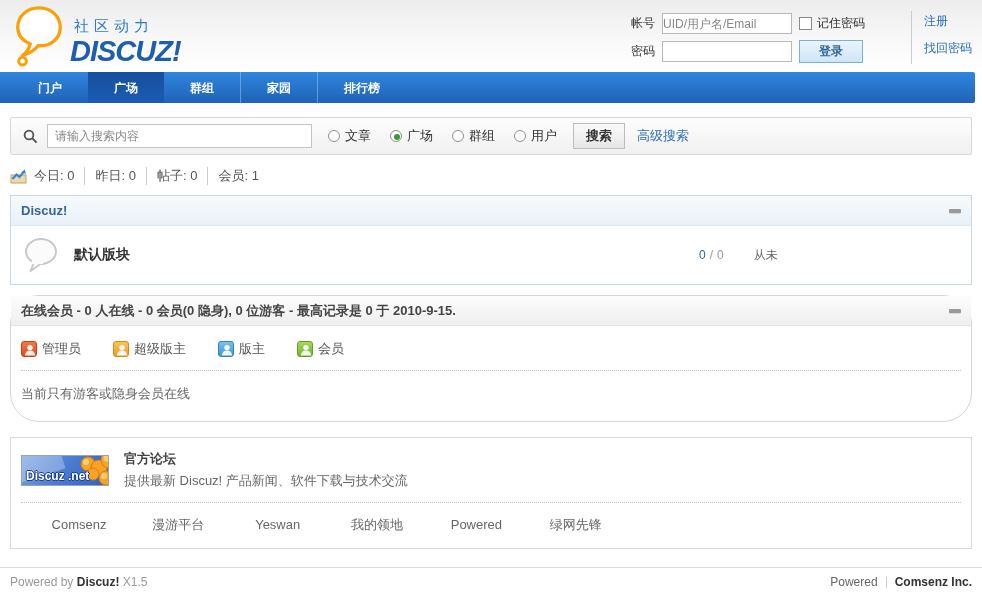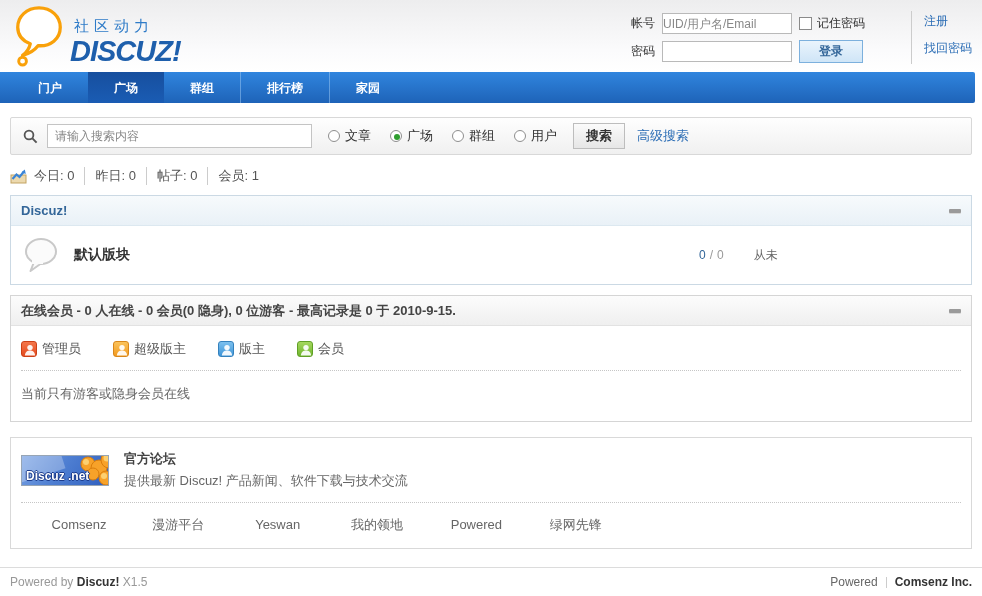--- a/index.html
+++ b/index.html
@@ -64,21 +64,21 @@
 
   .forum-row { display:flex; align-items:center; padding:9px 10px; }
   .forum-icon { width:40px; height:40px; margin-right:13px; cursor:pointer; }
   .forum-name { font-size:14px; font-weight:bold; color:#333; cursor:pointer; }
   .forum-stats { margin-left:auto; width:262px; display:flex; align-items:center; }
   .num-threads { color:#336699; }
   .num-sep { color:#999; margin:0 4px; }
   .num-posts { color:#999; }
   .last-post { color:#666; margin-left:30px; }
 
-  .online-panel { margin-top:10px; border-color:#d5d5d5; }
+  .online-panel { margin-top:10px; border-color:#d5d5d5;border-radius:29px; }
   .online-panel .panel-header { background:linear-gradient(#fcfcfc,#efefef); border-bottom:1px solid #e2e2e2; }
   .online-title { color:#444; font-weight:bold; font-size:13px; }
   .online-body { padding:4px 10px 0; }
   .legend-row { display:flex; align-items:center; gap:32px; padding:10px 0 12px; border-bottom:1px dotted #c6c6c6; }
   .legend-item { display:flex; align-items:center; gap:5px; color:#555; font-size:13px; }
   .gicon { width:16px; height:16px; border-radius:3px; position:relative; }
   .gicon svg { position:absolute; left:0; top:0; }
   .gicon.admin  { background:linear-gradient(#f4764a,#e44a1e); border:1px solid #cc3f15; }
   .gicon.superm { background:linear-gradient(#fbc35b,#f29a1f); border:1px solid #d9871a; }
   .gicon.mod    { background:linear-gradient(#7cc0ee,#3e95d8); border:1px solid #3481bd; }
@@ -143,22 +143,22 @@
         <a class="lnk">注册</a>
         <a class="lnk">找回密码</a>
       </div>
     </div>
   </div>
 
   <div class="nav">
     <div class="nav-item">门户</div>
     <div class="nav-item active">广场</div>
     <div class="nav-item">群组</div>
+    <div class="nav-item">家园</div>
     <div class="nav-item">排行榜</div>
-    <div class="nav-item">家园</div>
   </div>
 
   <div class="search-bar">
     <svg class="mag" viewBox="0 0 15 15">
       <circle cx="6" cy="6" r="4.4" fill="none" stroke="#555" stroke-width="1.8"></circle>
       <line x1="9.4" y1="9.4" x2="13.6" y2="13.6" stroke="#555" stroke-width="2"></line>
     </svg>
     <input class="search-input" type="text" placeholder="请输入搜索内容" style="">
     <div class="radio-group">
       <span class="radio-item">

